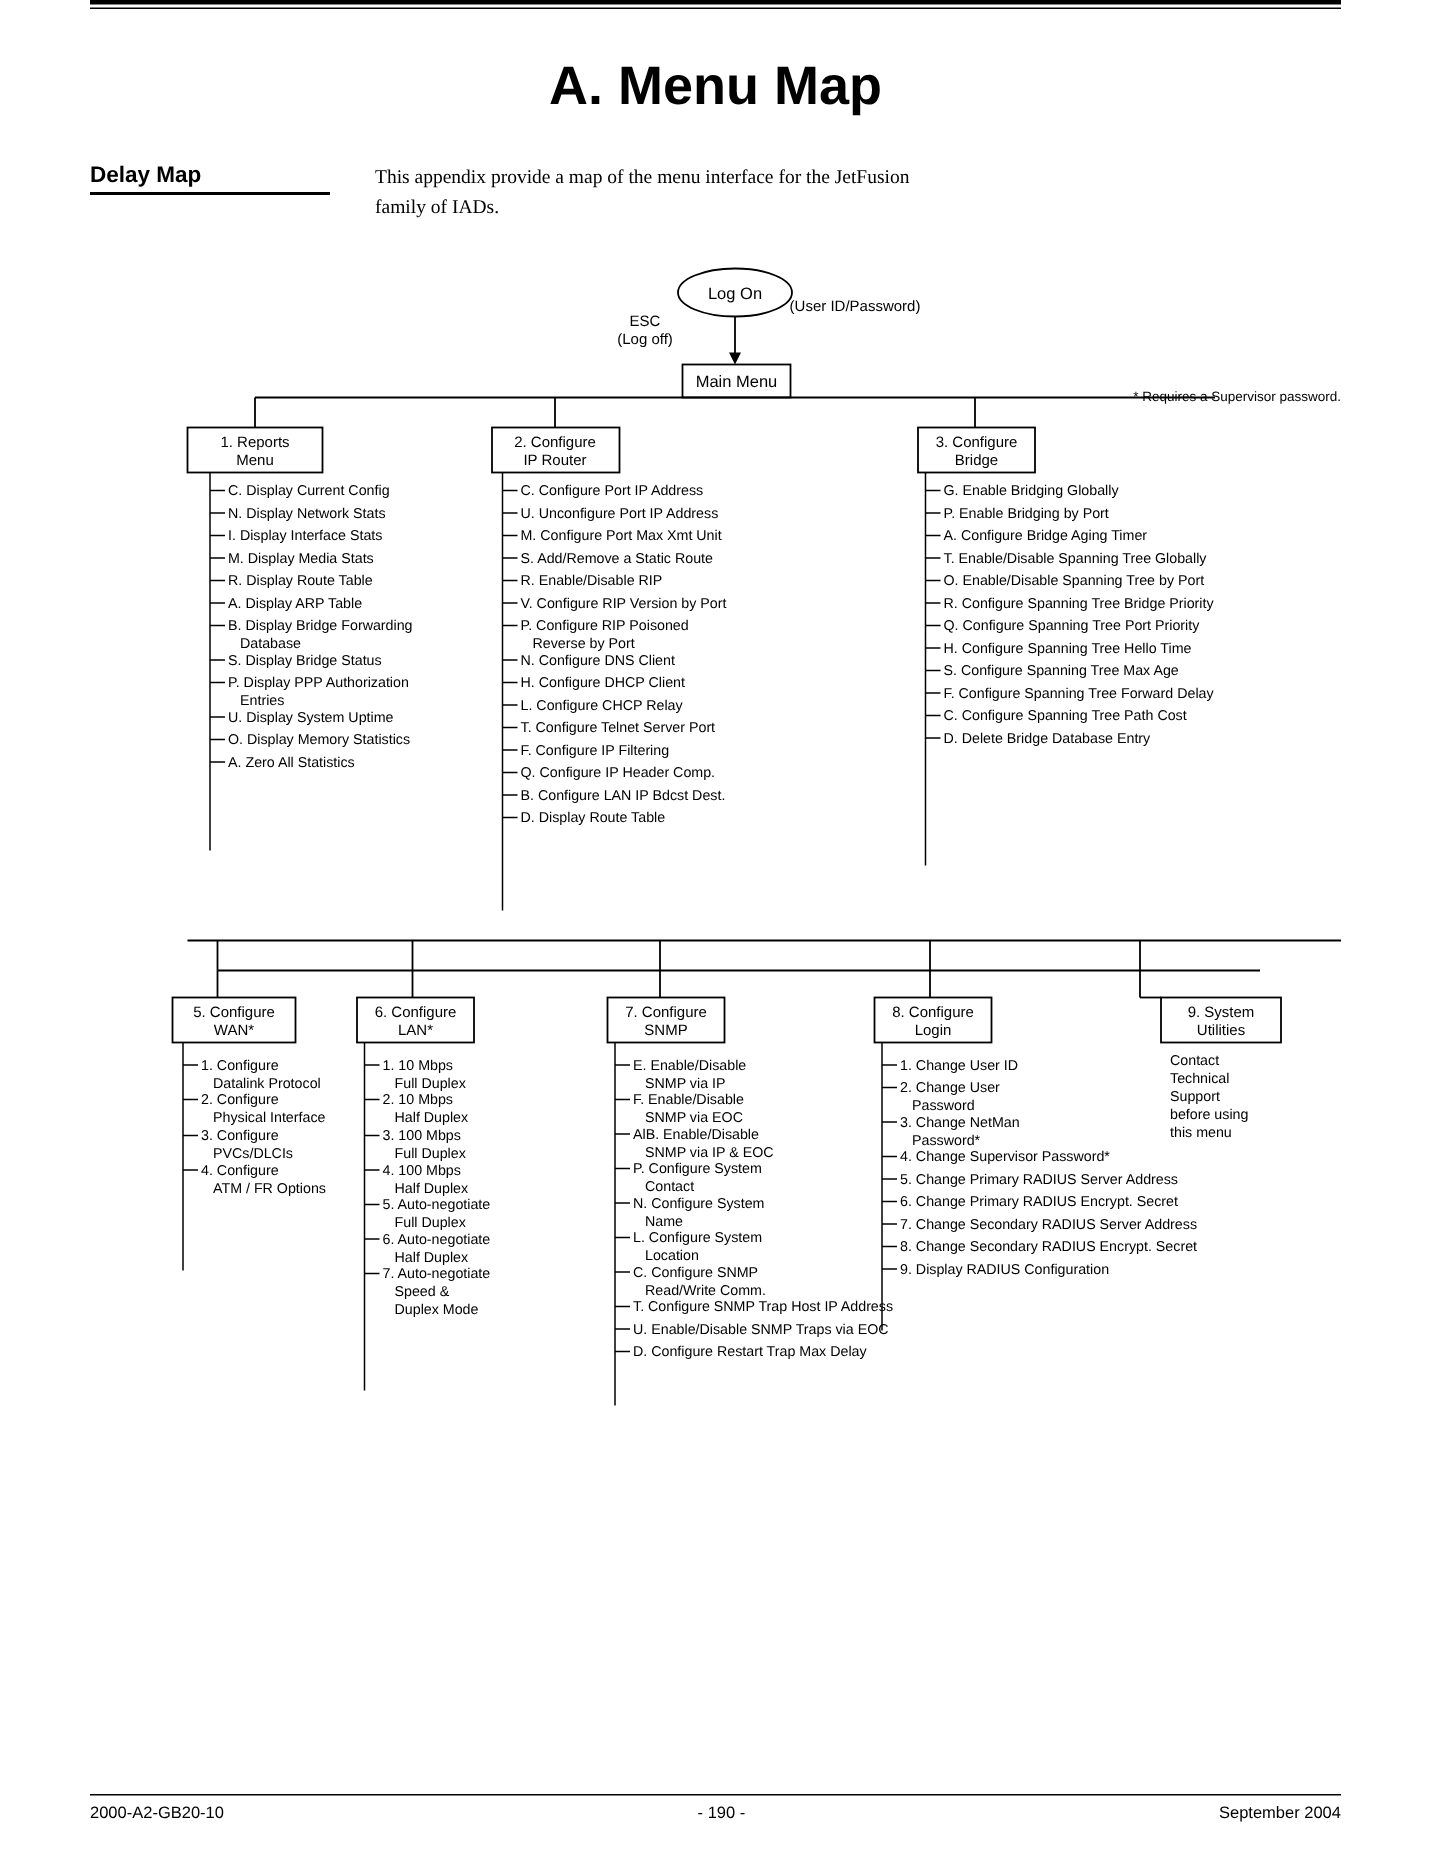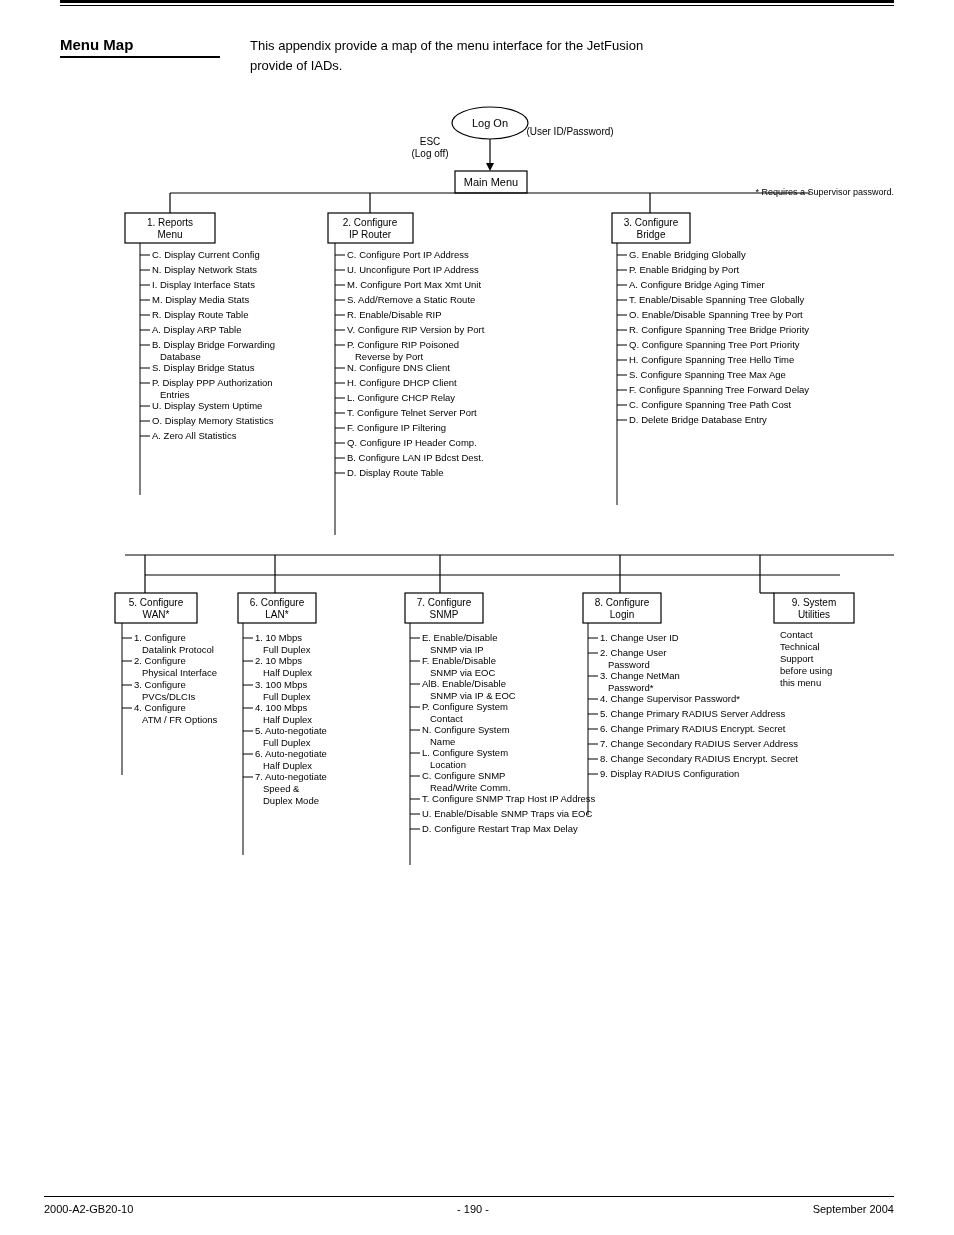--- a/index.html
+++ b/index.html
@@ -42,56 +42,58 @@
       min-width: 160px;
       font-weight: bold;
       font-size: 15px;
       border-bottom: 2px solid #000;
       padding-bottom: 3px;
       margin-right: 30px;
     }
     .menu-map-desc {
       font-size: 13px;
       line-height: 1.5;
+      font-family: Liberation Serif, serif;
     }
     .diagram {
       position: relative;
       width: 100%;
       margin-top: 10px;
     }
     svg.diagram-svg {
       width: 100%;
       overflow: visible;
     }
     .footer {
       position: absolute;
       bottom: 20px;
-      left: 44px;
+      left: 60px;
       right: 60px;
       display: flex;
       justify-content: space-between;
       align-items: center;
       border-top: 1px solid #000;
       padding-top: 6px;
       font-size: 11px;
     }
   </style>
 </head>
 <body>
 
 <div class="page">
   <div class="top-line"></div>
   <div class="top-line2"></div>
 
+  <h1 class="page-title">A.  Menu Map</h1>
 
   <div class="section-header">
-    <div class="menu-map-label">Menu Map</div>
+    <div class="menu-map-label">Delay Map</div>
     <div class="menu-map-desc">
       <span>This appendix provide a map of the menu interface for the JetFusion</span><br>
-      <span>provide of IADs.</span>
+      <span>family of IADs.</span>
     </div>
   </div>
 
   <div class="diagram">
     <svg class="diagram-svg" viewBox="0 0 834 950" xmlns="http://www.w3.org/2000/svg">
 
       <ellipse cx="430" cy="28" rx="38" ry="16" fill="white" stroke="black" stroke-width="1.2"></ellipse>
       <text x="430" y="32" text-anchor="middle" font-size="11" font-family="Arial">Log On</text>
 
       <text x="370" y="50" text-anchor="middle" font-size="10" font-family="Arial">ESC</text>

